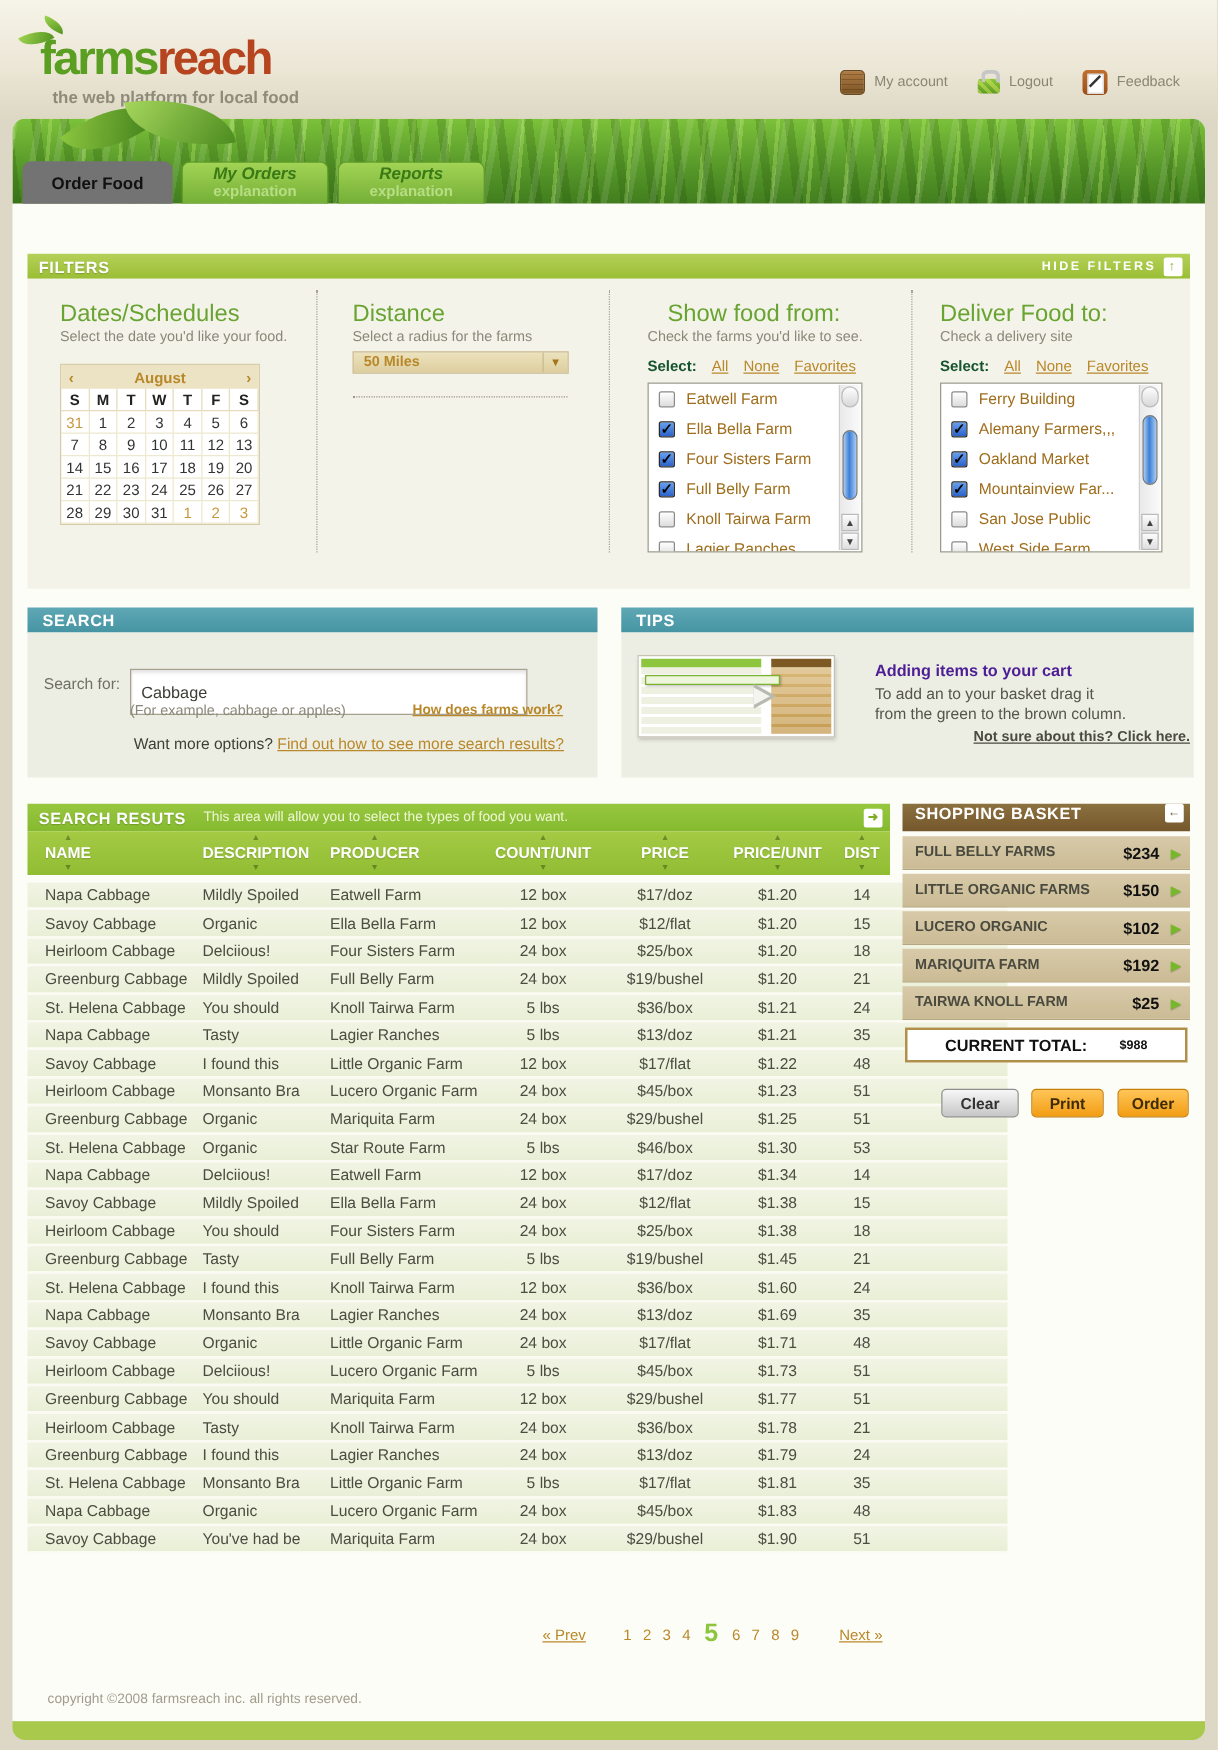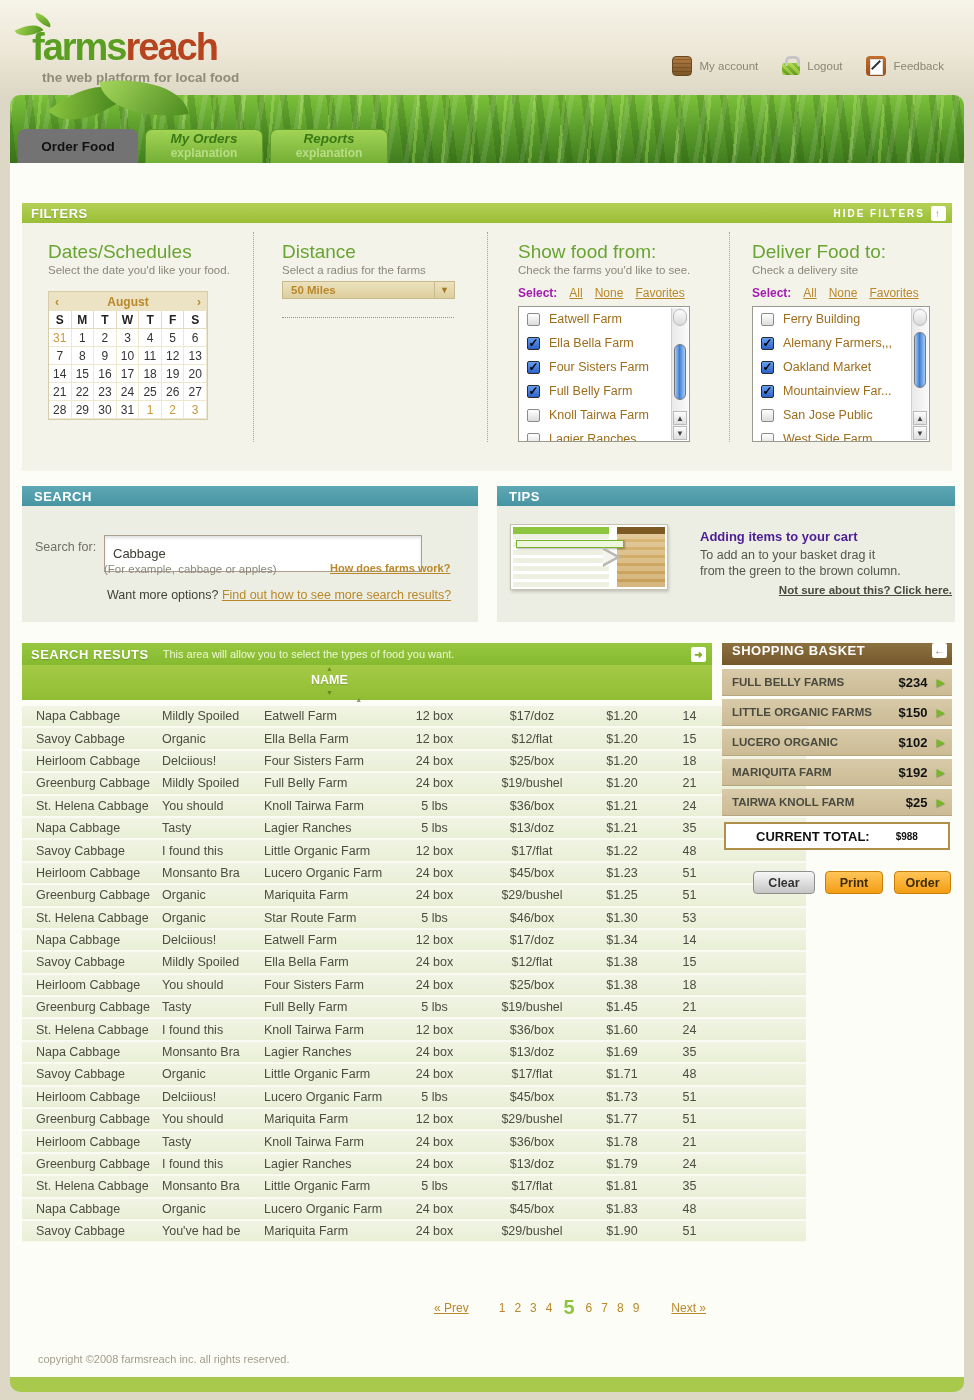--- a/index.html
+++ b/index.html
@@ -58,21 +58,21 @@
   .cal-dow{height:18px;font-weight:bold;color:#222;display:flex;align-items:center;justify-content:center;border-right:1px solid #e4dcbc;border-bottom:1px solid #e4dcbc;}
   .cal-cell{height:18px;color:#333;display:flex;align-items:center;justify-content:center;border-right:1px solid #eee8cf;border-bottom:1px solid #eee8cf;cursor:pointer;}
   .cal-cell.muted{color:#c9973b;}
 
   .dd{position:absolute;left:282px;top:281px;width:173px;height:18px;background:linear-gradient(180deg,#ece2bd,#ddce9e);border:1px solid #c9ba8e;display:flex;align-items:center;cursor:pointer;}
   .dd-label{margin-left:8px;color:#b9882a;font-weight:bold;font-size:11.5px;flex:1;}
   .dd-btn{width:20px;height:100%;border-left:1px solid #c9ba8e;display:flex;align-items:center;justify-content:center;color:#a4761c;font-size:9px;}
   .dotline{position:absolute;left:282px;top:317px;width:172px;border-top:1px dotted #9a9685;}
 
   .select-row{position:absolute;display:flex;gap:12px;align-items:center;font-size:12px;}
-  .select-lbl{font-weight:bold;color:#a21caf;}
+  .select-lbl{font-weight:bold;color:#14532d;}
   .gold-link{color:#b9882a;text-decoration:underline;cursor:pointer;}
 
   .listbox{position:absolute;background:#fff;border:1px solid #9b9b8d;overflow:hidden;}
   .farm-row{display:flex;gap:9px;align-items:center;height:24px;padding-left:8px;cursor:pointer;}
   .cb{width:13px;height:13px;flex:none;border:1px solid #8a8a8a;border-radius:2px;background:linear-gradient(180deg,#fff,#dcdcdc);display:flex;align-items:center;justify-content:center;font-weight:bold;color:#000;font-size:12px;line-height:1;}
   .cb.checked{background:linear-gradient(180deg,#66a0ef,#2c62c8);border-color:#2b2b2b;}
   .farm-label{color:#9e6d1c;font-size:12.5px;white-space:nowrap;}
   .sb{position:absolute;top:1px;bottom:1px;right:1px;width:17px;background:linear-gradient(90deg,#e9e9e9,#fafafa);border-left:1px solid #cfcfcf;}
   .sb-top{position:absolute;top:1px;left:1px;right:1px;height:17px;border-radius:8px;background:linear-gradient(180deg,#fdfdfd,#d8d8d8);border:1px solid #bbb;}
   .sb-thumb{position:absolute;left:2px;right:2px;top:36px;height:56px;border-radius:7px;background:linear-gradient(90deg,#a9ccf2,#3d7fd6 45%,#a9ccf2);border:1px solid #777;}
@@ -99,21 +99,21 @@
   .tt-arr-i{position:absolute;left:92px;top:25px;width:0;height:0;border-top:7px solid transparent;border-bottom:7px solid transparent;border-left:13px solid #f4f4f0;}
   .tips-head{position:absolute;left:700px;top:529px;font-size:13px;font-weight:bold;color:#4c1d95;}
   .tips-line1{position:absolute;left:700px;top:548px;font-size:12.5px;color:#55554a;}
   .tips-line2{position:absolute;left:700px;top:564px;font-size:12.5px;color:#55554a;}
   .tips-link{position:absolute;right:22px;top:584px;font-size:11.5px;font-weight:bold;color:#4a4a40;text-decoration:underline;cursor:pointer;}
 
   
   .results-bar{position:absolute;left:22px;top:643px;width:690px;height:22px;background:linear-gradient(180deg,#97c73f,#85ba2f);display:flex;align-items:center;}
   .results-sub{margin-left:14px;font-size:11px;color:#eef7d4;}
   .results-bar .sq-icon{margin-left:auto;margin-right:6px;}
-  .thead{position:absolute;left:22px;top:665px;width:690px;height:38px;background:linear-gradient(180deg,#a5ca45,#90bd33);display:flex;align-items:center;border-bottom:3px solid #fdfdf7;flex-direction:column;}
+  .thead{position:absolute;left:22px;top:665px;width:690px;height:38px;background:linear-gradient(180deg,#a5ca45,#90bd33);display:flex;align-items:center;border-bottom:3px solid #fdfdf7;}
   .th{display:flex;align-items:center;}
   .thwrap{display:inline-flex;flex-direction:column;align-items:center;line-height:1;gap:2px;}
   .th-label{color:#fff;font-weight:bold;font-size:12.5px;text-shadow:0 1px 1px rgba(0,0,0,.18);}
   .sort{font-size:7px;color:rgba(70,100,20,.6);cursor:pointer;}
   .c0{width:140px;padding-left:14px;} .c1{width:102px;} .c2{width:118px;}
   .c3{width:105px;justify-content:center;} .c4{width:90px;justify-content:center;}
   .c5{width:90px;justify-content:center;} .c6{width:45px;justify-content:center;}
   .rows{position:absolute;left:22px;top:706px;width:784px;}
   .trow{display:flex;align-items:center;height:22.4px;background:linear-gradient(180deg,#f1f4e4,#e9efd6);border-bottom:2px solid #fbfbf4;cursor:grab;}
   .td{font-size:12.5px;color:#4c4c41;white-space:nowrap;overflow:hidden;display:flex;align-items:center;height:100%;}
@@ -259,21 +259,21 @@
   <div class="dd">
     <span class="dd-label">50 Miles</span>
     <span class="dd-btn">▼</span>
   </div>
   <div class="dotline"></div>
 
   <div class="vsep" style="left:253px;top:232px;height:210px;"></div>
   <div class="vsep" style="left:487px;top:232px;height:210px;"></div>
   <div class="vsep" style="left:729px;top:232px;height:210px;"></div>
 
-  <div class="sec-h" style="left:518px;top:241px;">Show food from:</div>
+  <div class="sec-h" style="left:534px;top:241px;">Show food from:</div>
   <div class="sec-sub" style="left:518px;top:264px;">Check the farms you'd like to see.</div>
   <div class="select-row" style="left:518px;top:286px;">
     <span class="select-lbl">Select:</span>
     <span class="gold-link">All</span>
     <span class="gold-link">None</span>
     <span class="gold-link">Favorites</span>
   </div>
   <div class="listbox" style="left:518px;top:306px;width:172px;height:136px;">
     <div>
         <div class="farm-row">

